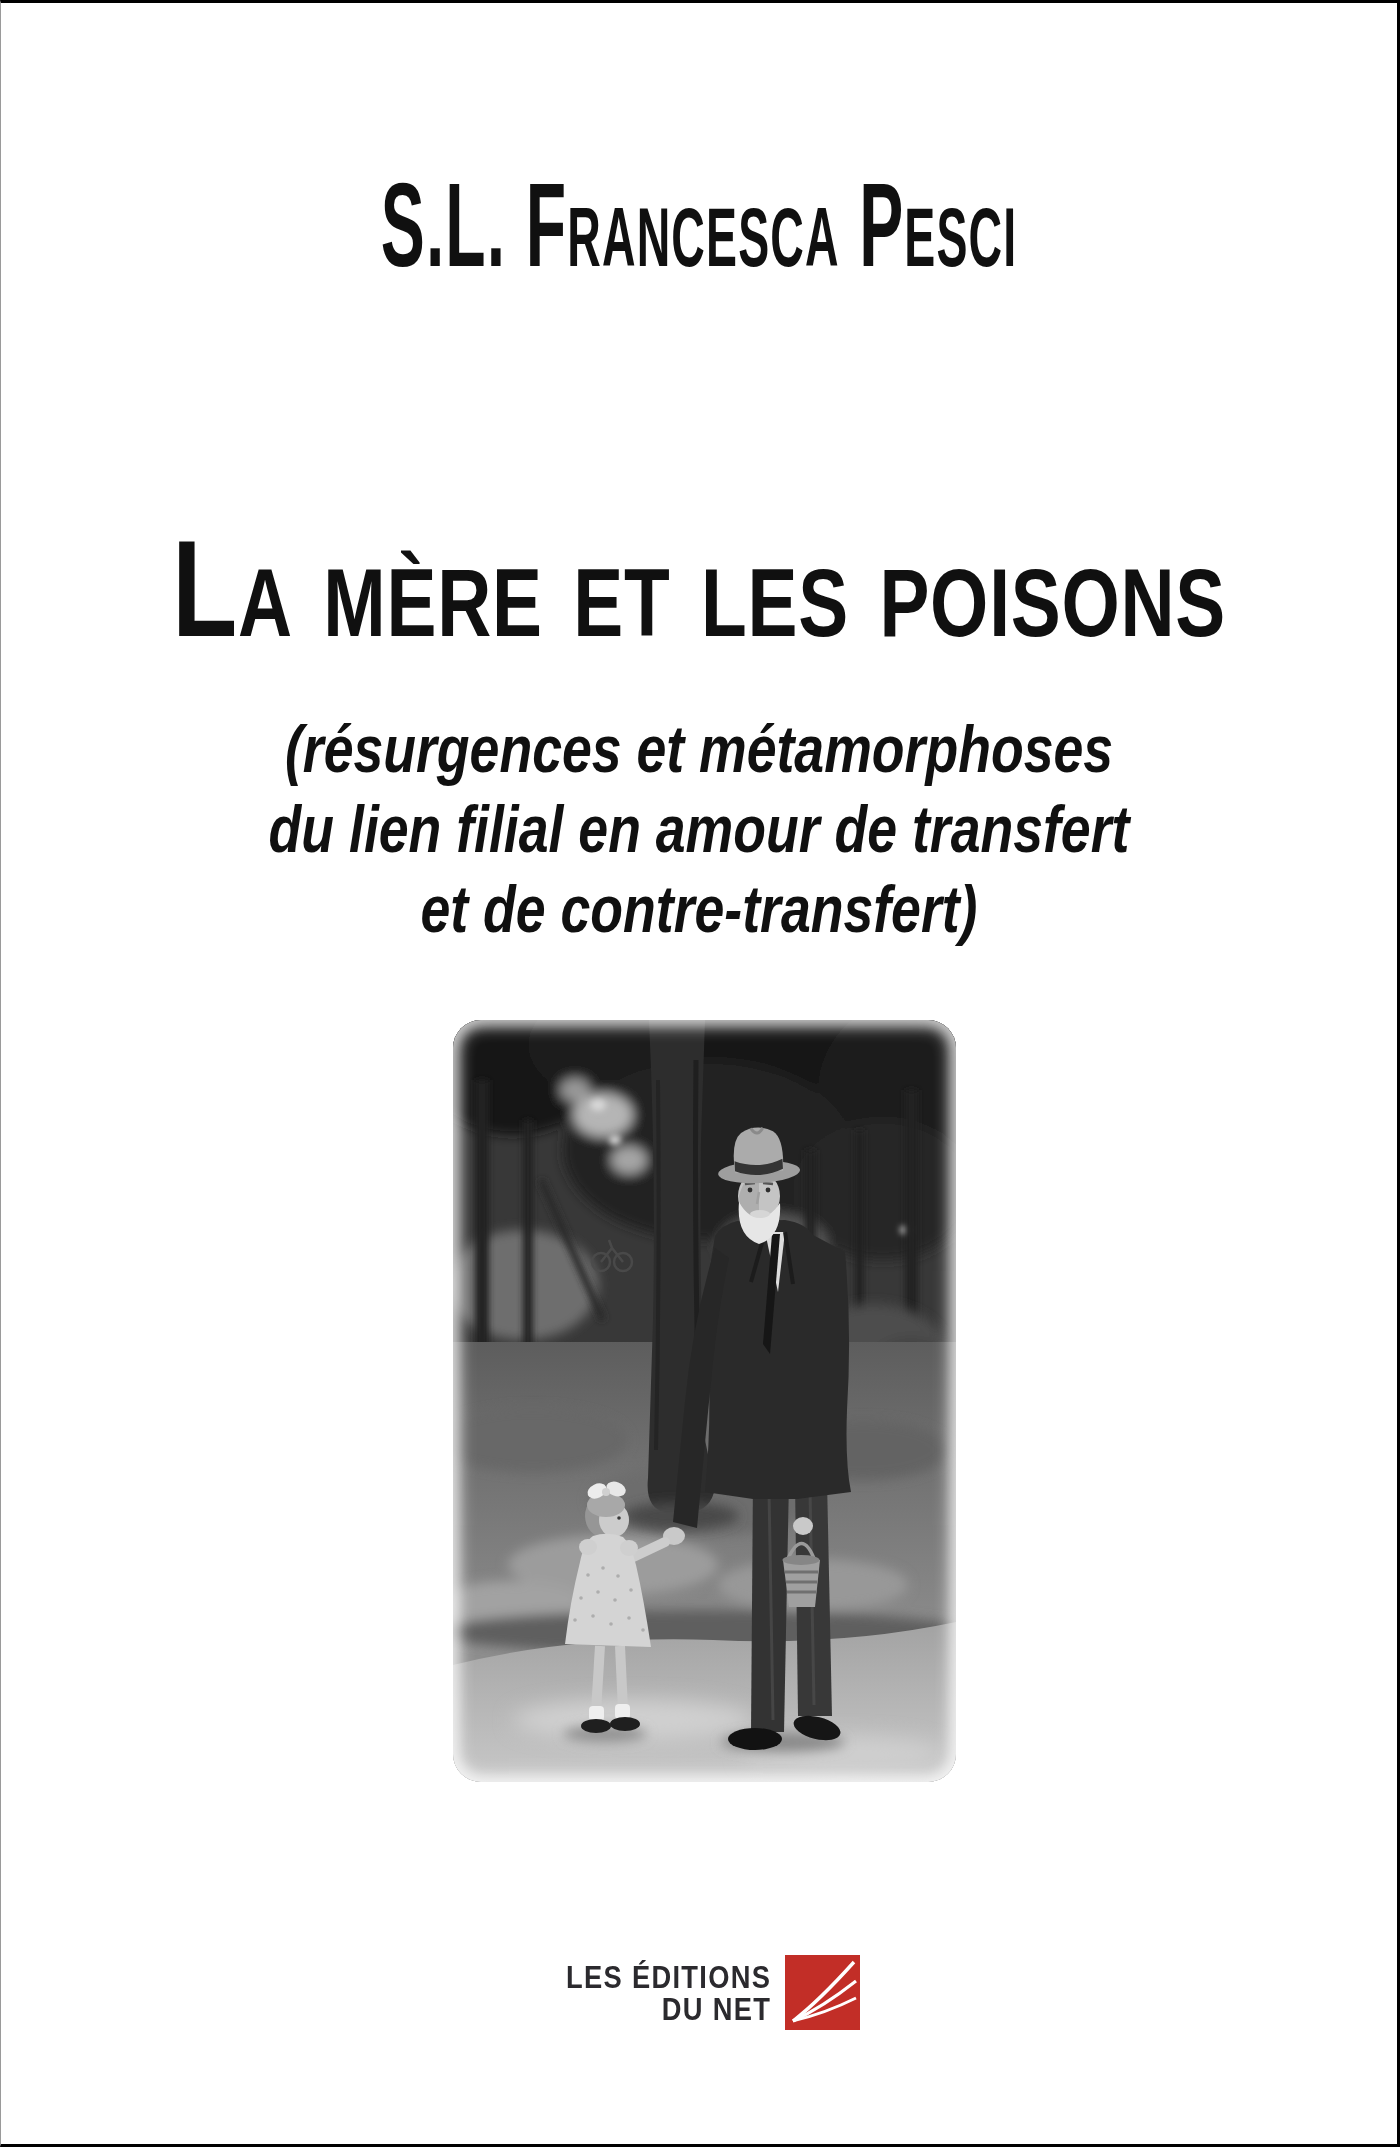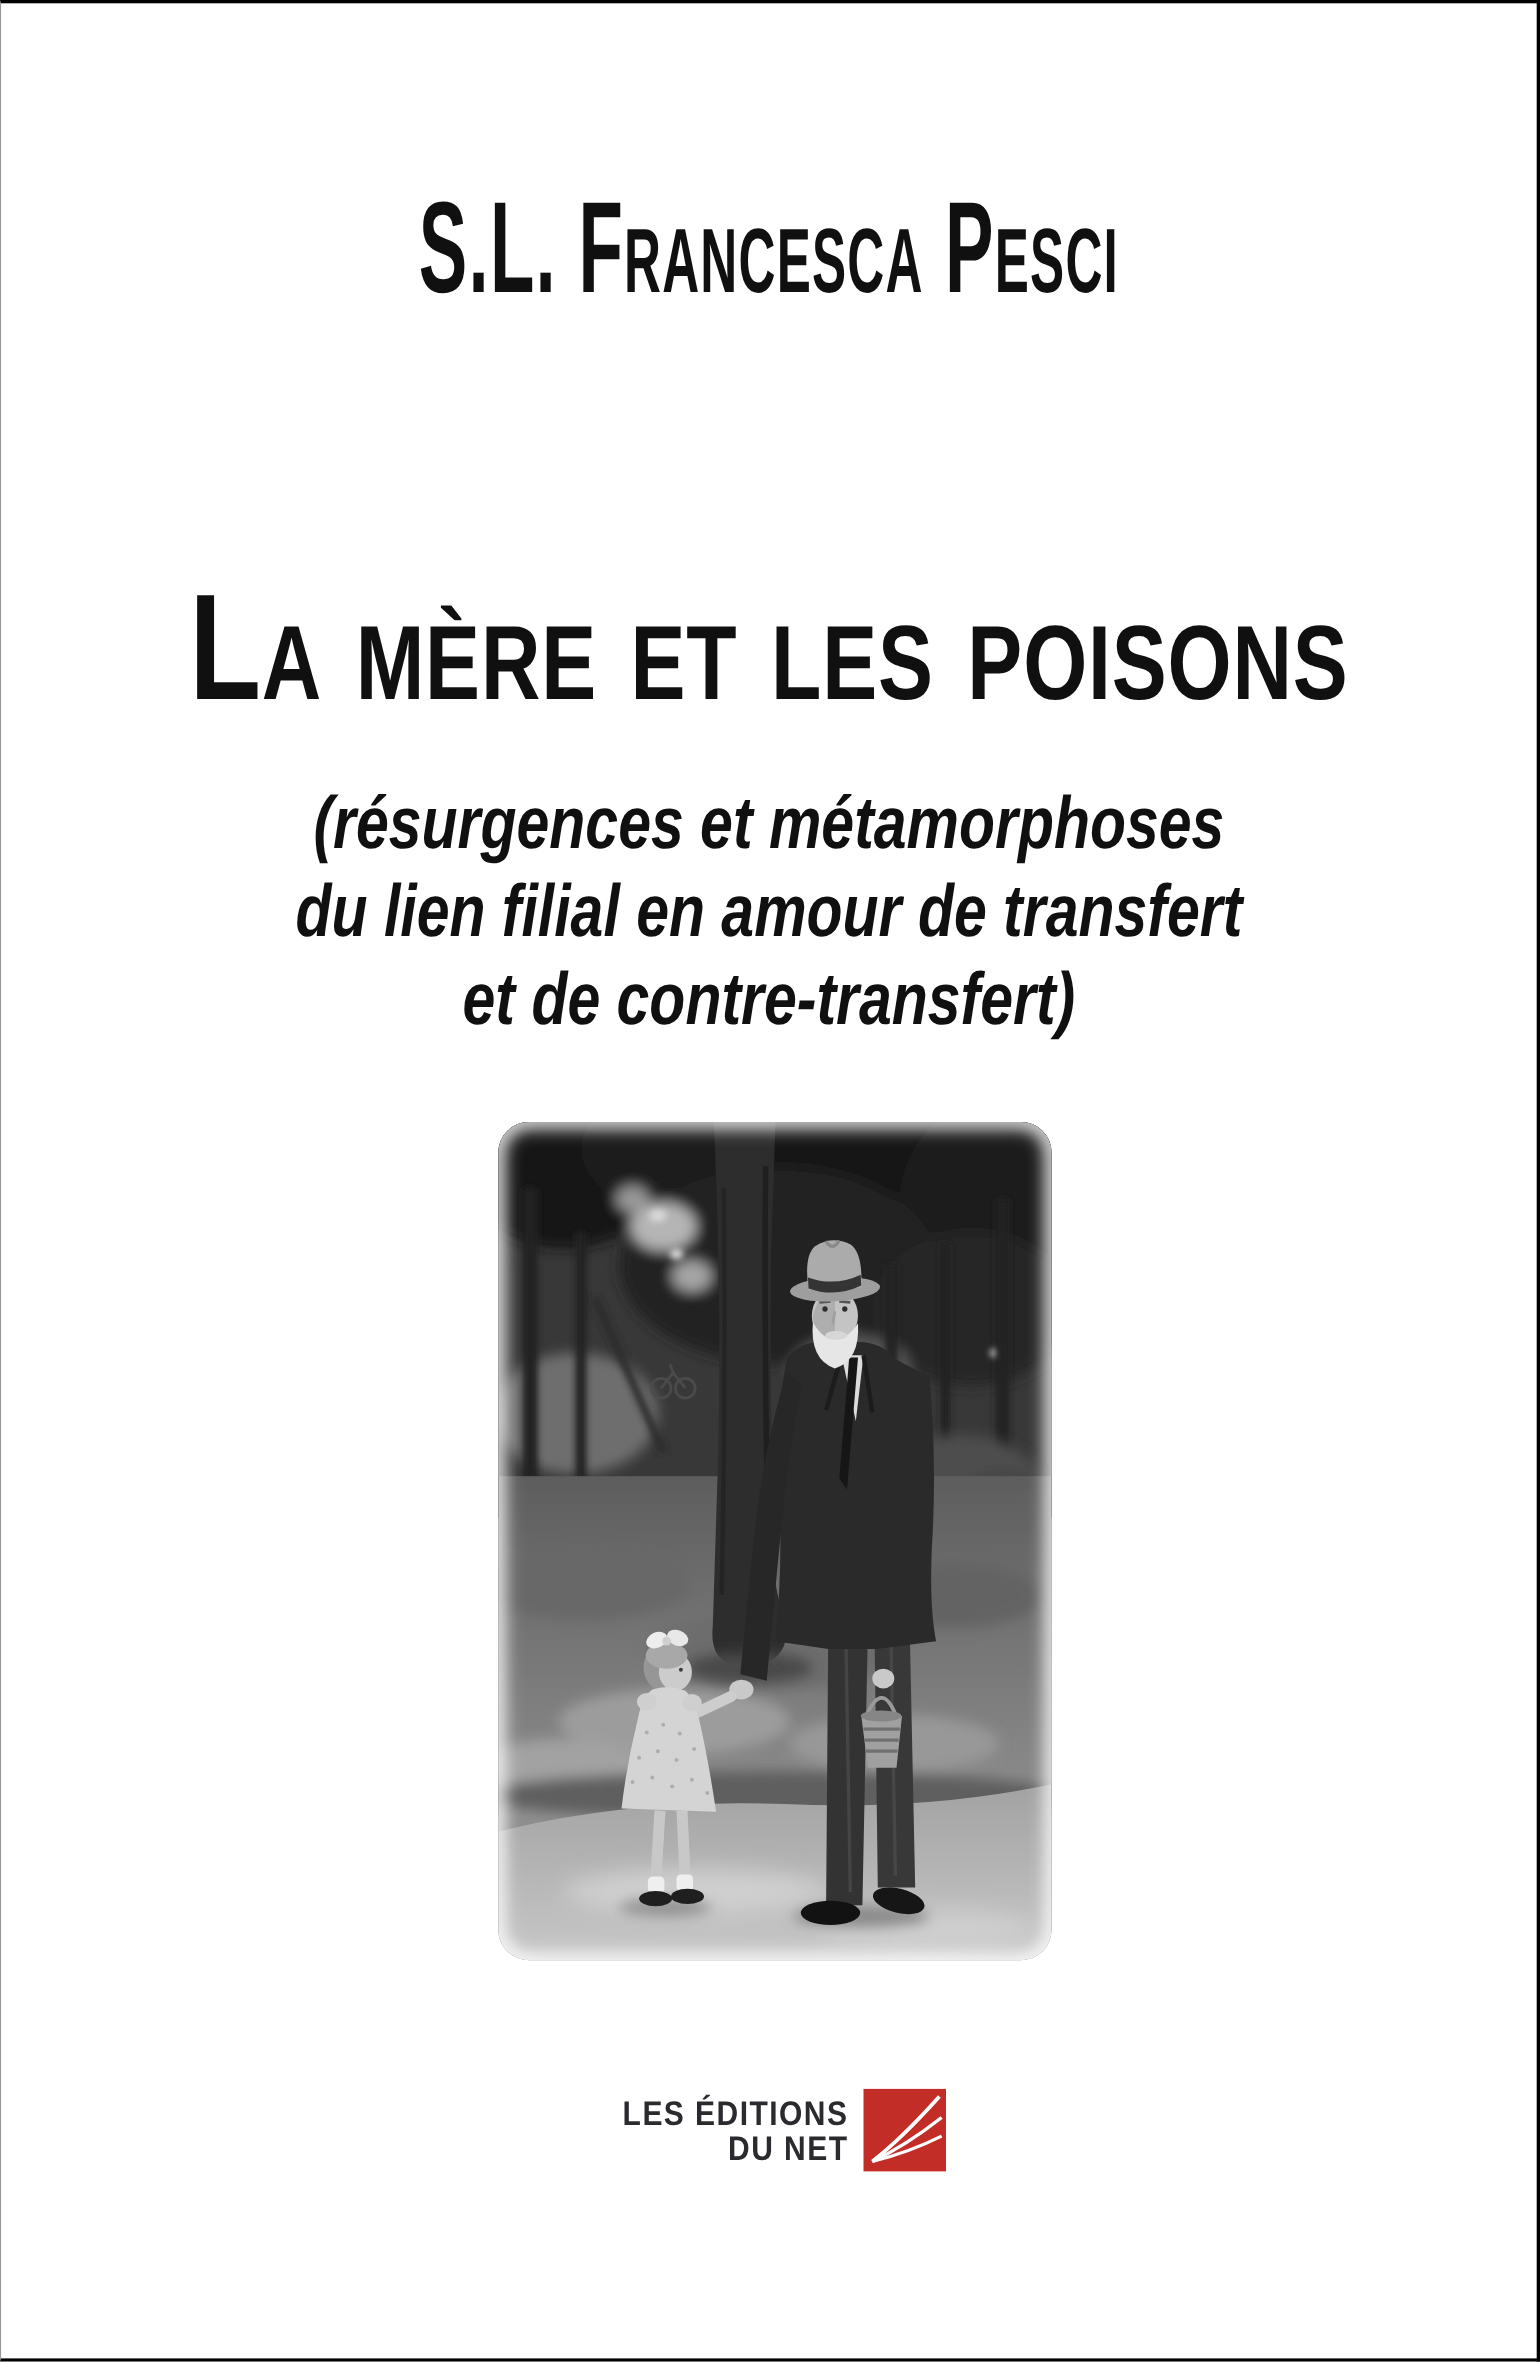--- a/index.html
+++ b/index.html
@@ -23,21 +23,21 @@
     font-size:67px;line-height:80px;font-weight:700;font-style:italic;
     transform:scaleX(0.8);transform-origin:50% 50%;
   }
   .subtitle .line{white-space:nowrap;}
   .photo{
     position:absolute;left:452px;top:1017px;width:503px;height:762px;margin:0;
     border-radius:28px;overflow:hidden;background:#8e8e8e;
   }
   .photo svg{display:block;width:100%;height:100%;}
   .publisher{
-    position:absolute;left:0;top:1896px;width:100%;
+    position:absolute;left:0;top:1952px;width:100%;
     display:flex;justify-content:center;align-items:flex-start;gap:14px;
   }
   .pub-text{
     margin-top:7px;text-align:right;color:var(--logo-text,#2b2a2e);font-weight:700;
   }
   .pub-line{
     font-size:31px;line-height:32px;letter-spacing:1.5px;white-space:nowrap;
     transform:scaleX(0.88);transform-origin:100% 50%;
   }
   .logo-square{

